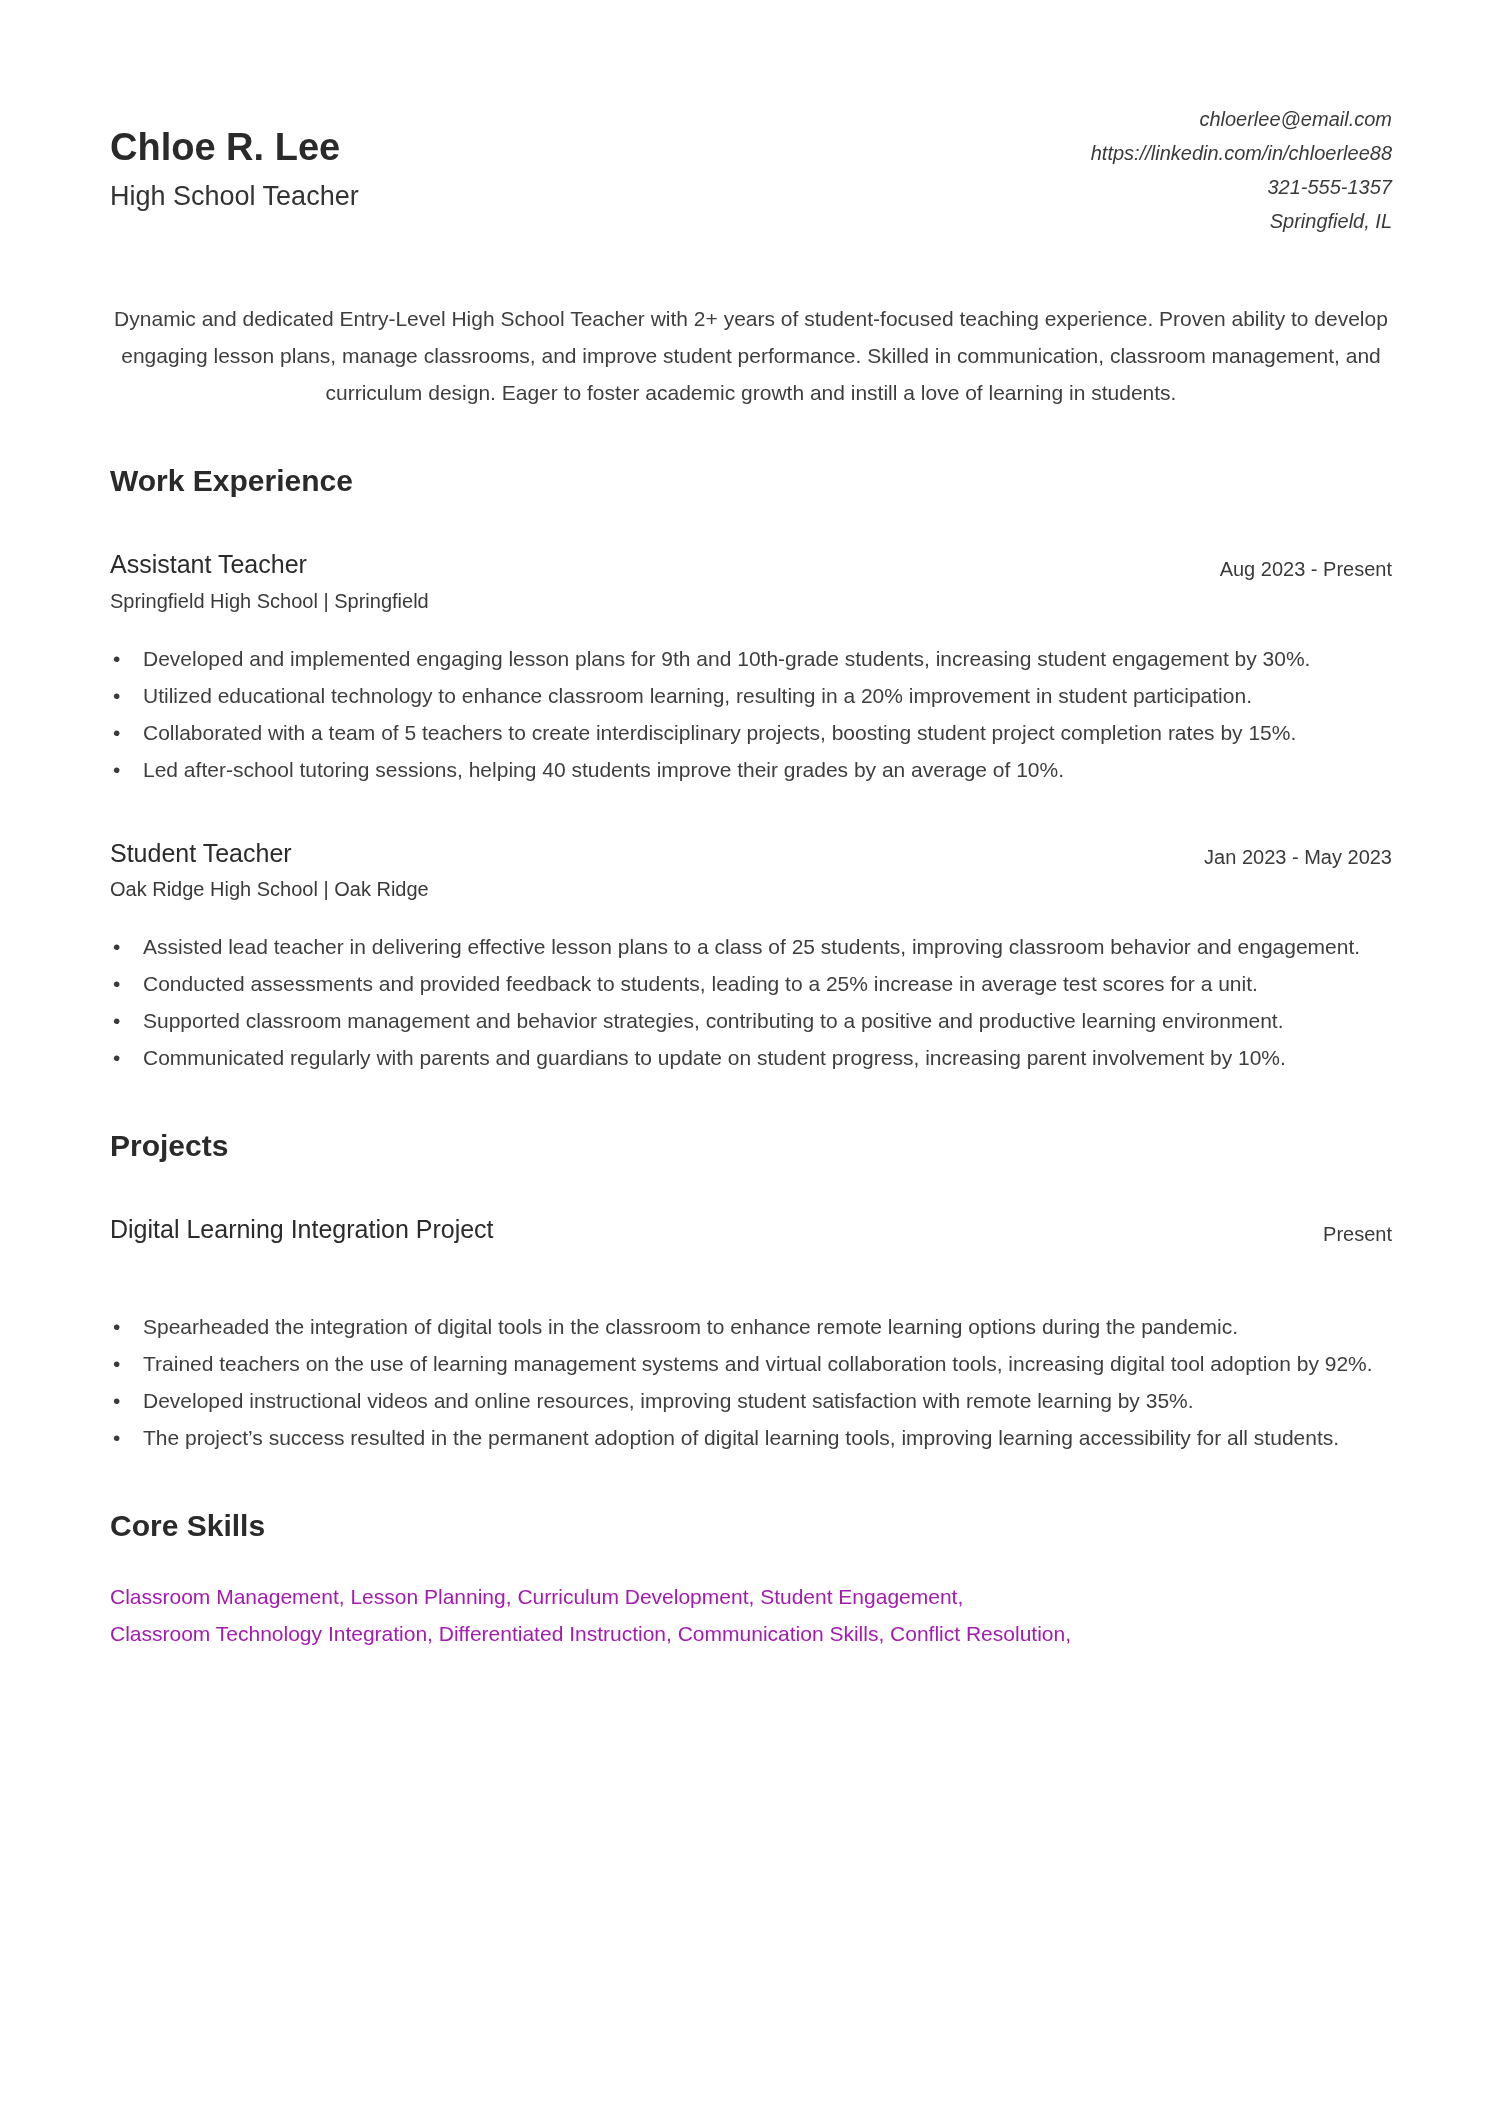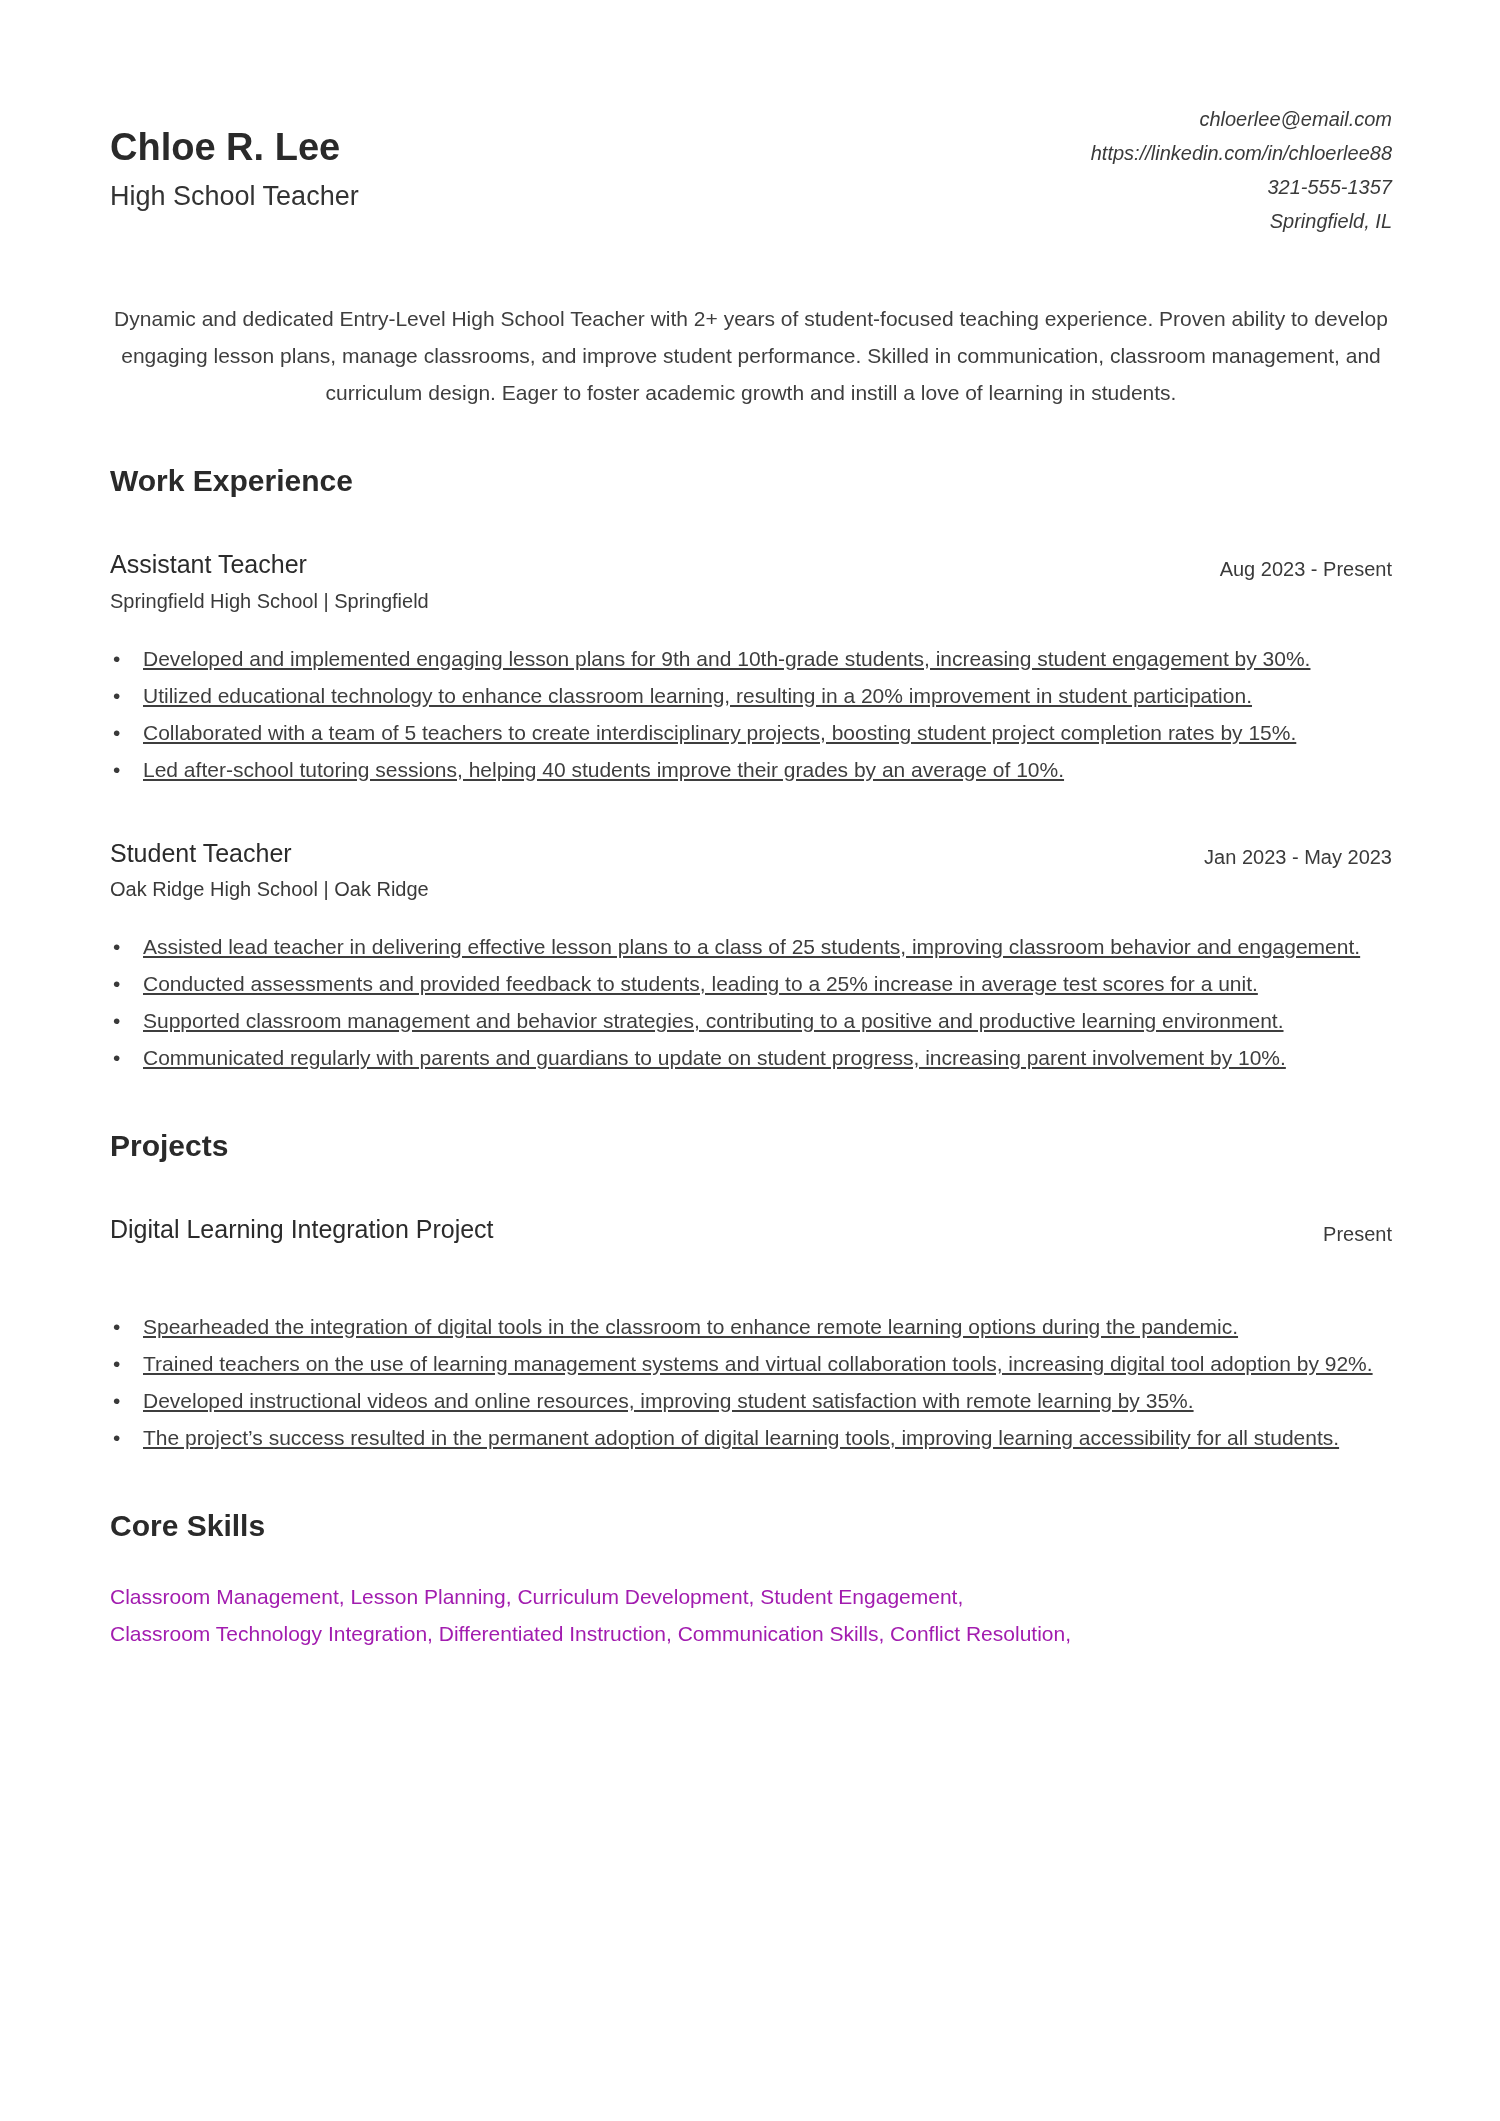--- a/index.html
+++ b/index.html
@@ -92,21 +92,20 @@
     font-size: 20px;
     color: #3a3a3a;
     margin-top: 9px;
   }
 
   
   ul.bullets {
     list-style: none;
     margin: 27px 0 0 0;
     padding: 0;
-    text-decoration: underline;
   }
   ul.bullets li {
     position: relative;
     padding-left: 33px;
     font-size: 21px;
     line-height: 37px;
     color: #3e3e3e;
   }
   ul.bullets li::before {
     content: "\2022";

